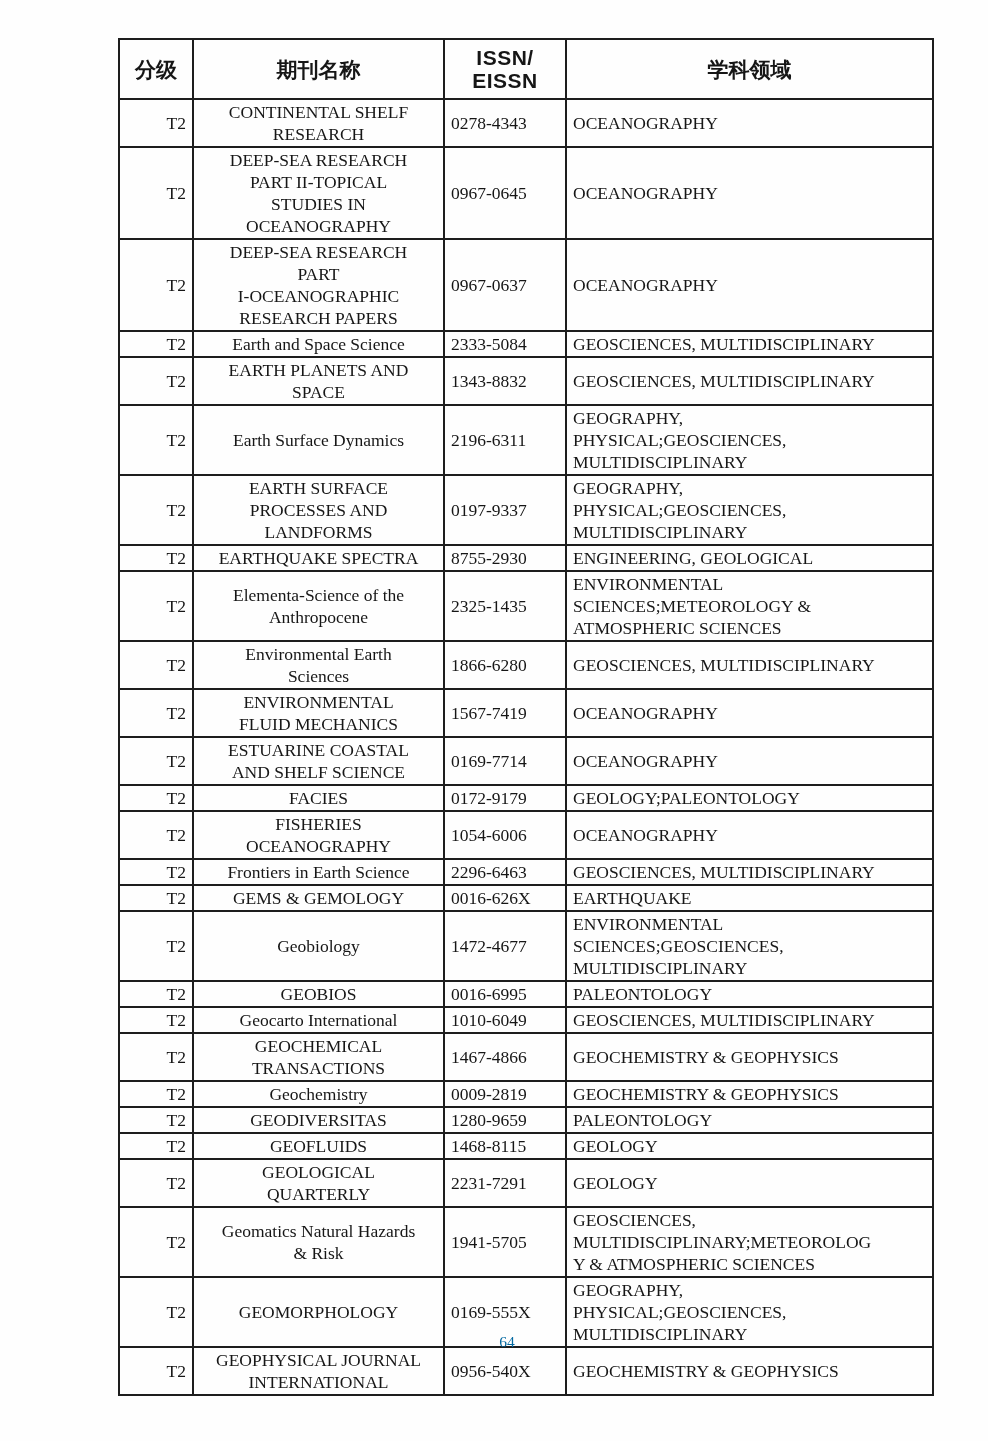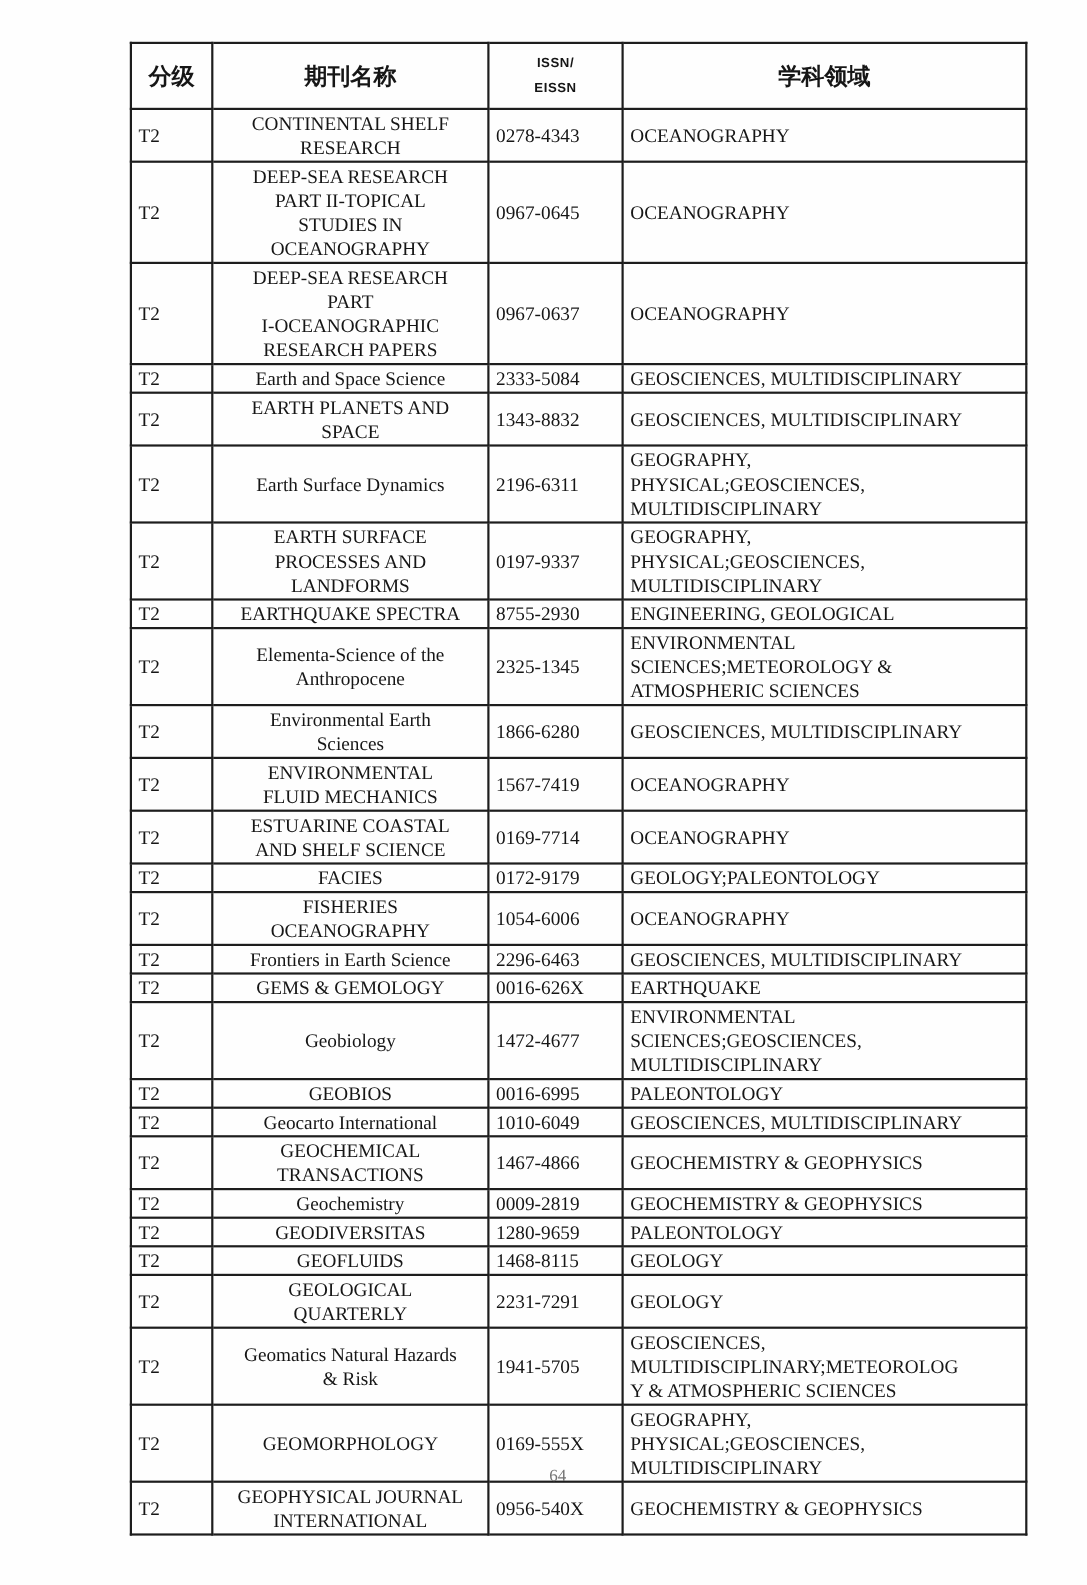--- a/index.html
+++ b/index.html
@@ -38,44 +38,44 @@
     height: 54px;
     font-family: "Liberation Sans", sans-serif;
     font-weight: 700;
     font-size: 21px;
     text-align: center;
     padding: 2px 4px;
     white-space: pre-line;
     line-height: 25px;
   }
   thead th.th-issn {
-    font-size: 12px;
+    font-size: 21px;
     line-height: 23px;
     letter-spacing: 0.5px;
   }
   td {
     font-size: 17.5px;
     line-height: 22px;
     padding: 1px 6px;
     white-space: pre-line;
   }
-  td.c-grade { text-align: left; }
+  td.c-grade { text-align: right; }
   td.c-journal { text-align: center; }
   td.c-issn { }
   td.c-field { text-align: left; }
 
   .page-footer {
     position: absolute;
     top: 1333px;
     left: 118px;
     width: 778px;
     text-align: center;
     font-size: 15.5px;
     font-family: "Liberation Serif", serif;
-    color: #737373;
+    color: #0369a1;
   }
 </style>
 </head>
 <body>
 
 <div class="sheet">
   <table class="journal-table">
     <colgroup>
       <col class="c1">
         <col class="c2">
@@ -151,21 +151,21 @@
       <tr>
         <td class="c-grade">T2</td>
         <td class="c-journal">EARTHQUAKE SPECTRA</td>
         <td class="c-issn">8755-2930</td>
         <td class="c-field">ENGINEERING, GEOLOGICAL</td>
       </tr>
       <tr>
         <td class="c-grade">T2</td>
         <td class="c-journal">Elementa-Science of the
 Anthropocene</td>
-        <td class="c-issn">2325-1345</td>
+        <td class="c-issn">2325-1435</td>
         <td class="c-field">ENVIRONMENTAL
 SCIENCES;METEOROLOGY &amp;
 ATMOSPHERIC SCIENCES</td>
       </tr>
       <tr>
         <td class="c-grade">T2</td>
         <td class="c-journal">Environmental Earth
 Sciences</td>
         <td class="c-issn">1866-6280</td>
         <td class="c-field">GEOSCIENCES, MULTIDISCIPLINARY</td>

